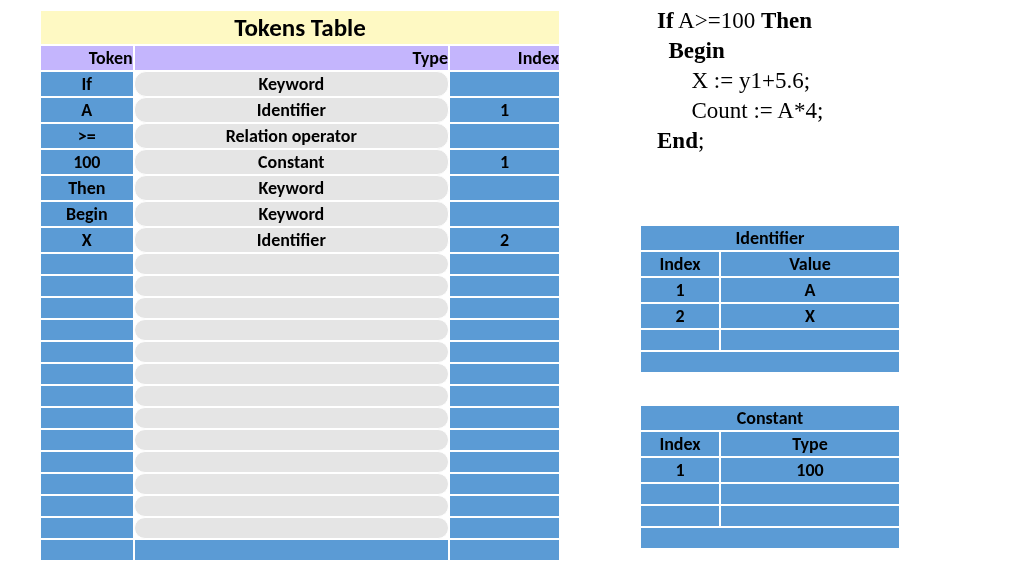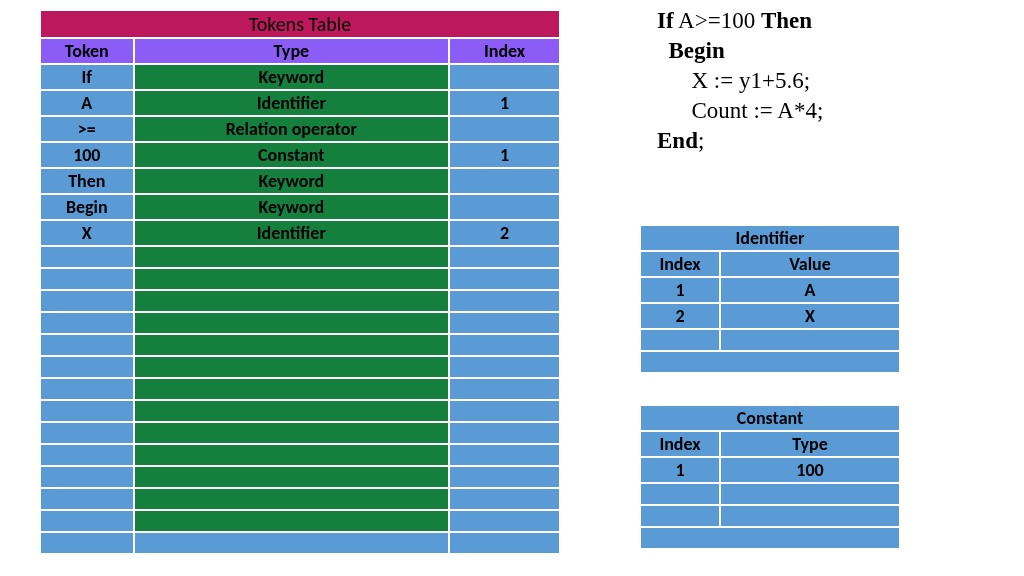--- a/index.html
+++ b/index.html
@@ -21,32 +21,33 @@
   }
   .tokens-table td, .tokens-table th {
     border: 1px solid #fff;
     padding: 1px 0;
     text-align: center;
     font-size: 18px;
     font-weight: 700;
     height: 22px;
   }
   .tokens-table .title-row td {
-    background: #be185d;
-    color: #000;
-    font-size: 20px;
-    font-weight: 400;
+    background: #fef9c3;
+    color: #000;
+    font-size: 25px;
+    font-weight: 700;
     height: 26px;
   }
   .tokens-table .hdr td {
-    background: #8b5cf6;
-    color: #000;
+    background: #c4b5fd;
+    color: #000;
+    text-align: right;
   }
   .tokens-table .row td.sidecol { background: #5b9bd5; }
-  .tokens-table .row td.midcol  { background: #15803d; }
+  .tokens-table .row td.midcol  { background: #e5e5e5; border-radius: 12px; }
   .tokens-table .footer-row td { background: #5b9bd5; height: 22px; }
 
   .code-block {
     position: absolute;
     left: 640px;
     top: 6px;
     font-family: "Times New Roman", serif;
     font-size: 23px;
     line-height: 30px;
     color: #000;

